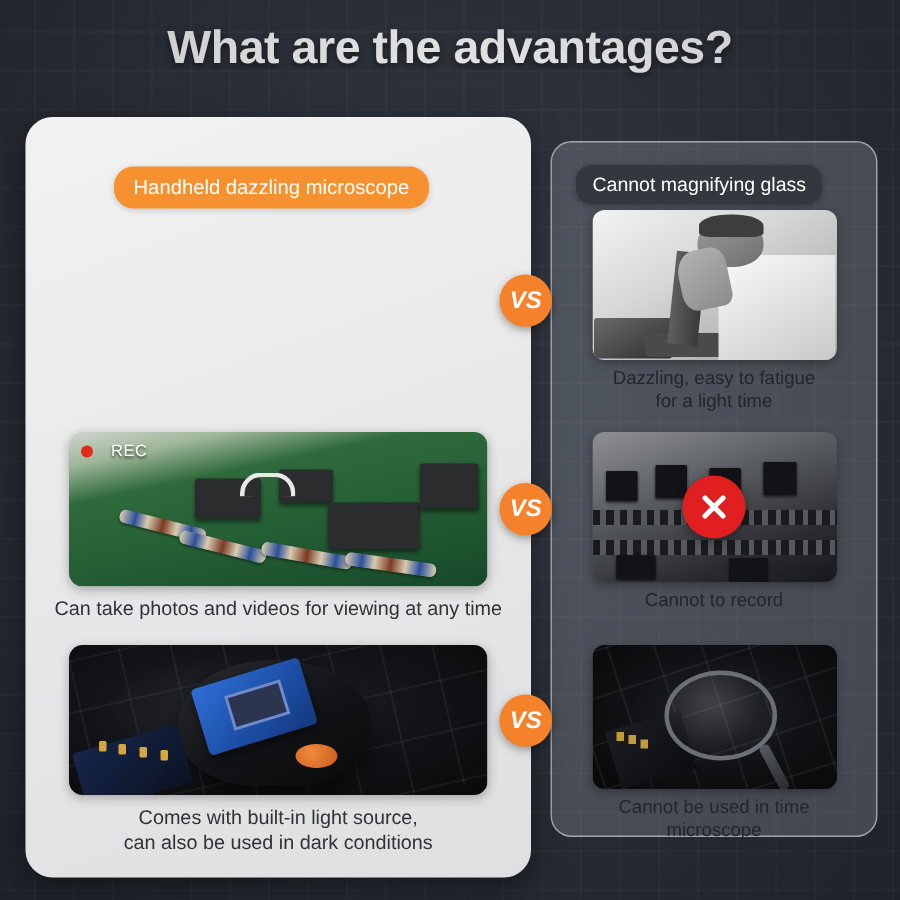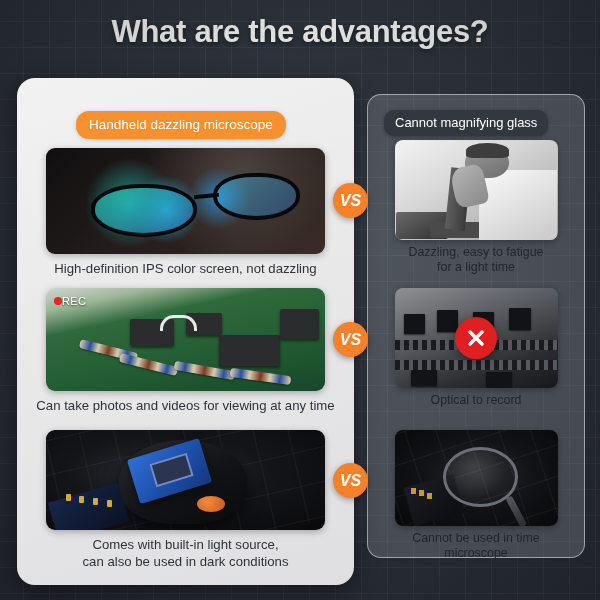--- a/index.html
+++ b/index.html
@@ -172,21 +172,21 @@
     position: absolute; height: 9px; border-radius: 4px;
     background: linear-gradient(90deg,#d8ccae 0%,#2b4f9c 18%,#d8ccae 32%,#7b3a24 50%,#d8ccae 66%,#2b4f9c 82%,#d8ccae 100%);
     box-shadow: 0 1px 2px rgba(0,0,0,0.45);
   }
   .ph-pcb .wire {
     position: absolute; border: 3px solid #e9eae4; border-bottom: none;
     border-radius: 14px 14px 0 0; height: 16px;
   }
   .rec {
     position: absolute; left: 8px; top: 7px;
-    display: flex; align-items: center; gap: 0;
+    display: flex; align-items: center; gap: 12px;
     z-index: 3;
   }
   .rec .dot { width: 8px; height: 8px; border-radius: 50%; background: #e02a20; }
   .rec .txt { color: #ffffff; font-size: 11px; letter-spacing: 0.4px; text-shadow: 0 1px 2px rgba(0,0,0,.7); }
 
   
   .ph-device { background:
       radial-gradient(ellipse at 44% 42%, #2e3036 0%, #141519 45%, #09090b 100%);
   }
   .ph-device .grid {
@@ -335,30 +335,20 @@
 <div id="stage">
 
   <div class="title">What are the advantages?</div>
 
   <div class="card-left"></div>
   <div class="card-right"></div>
 
   <div class="badge-left">Handheld dazzling microscope</div>
   <div class="badge-right">Cannot magnifying glass</div>
 
-  <div class="lrow" style="top:148px;">
-    <div class="shot" style="height:106px;">
-      <div class="scene ph-glasses">
-        <div class="lens-a"></div>
-        <div class="lens-b"></div>
-        <div class="bridge"></div>
-      </div>
-    </div>
-    <div class="lcap">High-definition IPS color screen, not dazzling</div>
-  </div>
 
   <div class="rrow" style="top:140px;">
     <div class="shot" style="height:100px;">
       <div class="scene ph-man">
         <div class="kit"></div>
         <div class="scopebase"></div>
         <div class="scope"></div>
         <div class="torso"></div>
         <div class="head"></div>
         <div class="hair"></div>
@@ -405,21 +395,21 @@
         <div class="ic" style="left:56%; top:84%; width:16%; height:15%;"></div>
       </div>
       <div class="xmark">
         <svg width="22" height="22" viewBox="0 0 22 22" aria-hidden="true">
           <line x1="5" y1="5" x2="17" y2="17" stroke="#ffffff" stroke-width="3.4" stroke-linecap="round"></line>
           <line x1="17" y1="5" x2="5" y2="17" stroke="#ffffff" stroke-width="3.4" stroke-linecap="round"></line>
         </svg>
       </div>
     </div>
     <div class="rcap">
-      <div>Optical to record</div>
+      <div>Cannot to record</div>
     </div>
   </div>
 
   <div class="lrow" style="top:430px;">
     <div class="shot" style="height:100px;">
       <div class="scene ph-device">
         <div class="grid"></div>
         <div class="body"></div>
         <div class="pcbsm"></div>
         <div class="die"></div>

